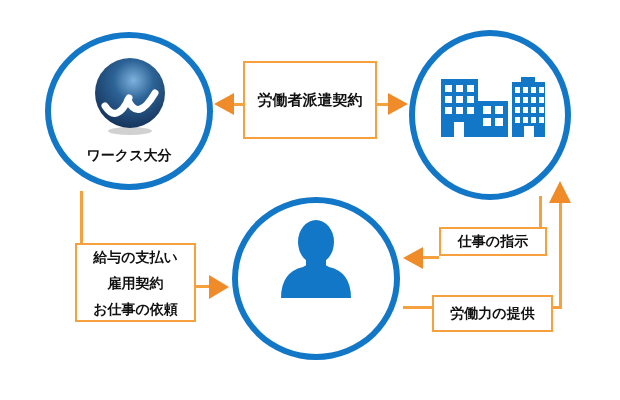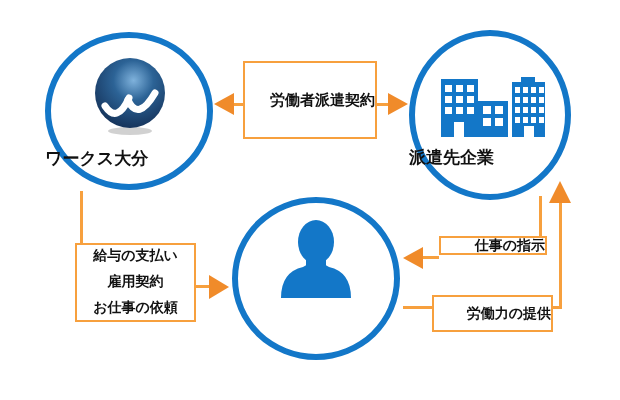--- a/index.html
+++ b/index.html
@@ -7,26 +7,26 @@
     position:relative;width:620px;height:400px;background:#ffffff;overflow:hidden;
     font-family:"Liberation Sans","DejaVu Sans",sans-serif;
     --blue:#1377C8;--line:#F7A03E;--arrow:#F08B2A;--txt:#111111;
   }
   .abs{position:absolute;}
   .node-circle{
     position:absolute;border:6px solid var(--blue);border-radius:50%;
     background:#fff;box-sizing:border-box;
   }
   .node-label{
-    position:absolute;font-weight:bold;font-size:17px;
+    position:absolute;text-align:center;font-weight:bold;font-size:14px;
     color:var(--txt);letter-spacing:0px;
   }
   .conn-box{
     position:absolute;border:2px solid var(--line);background:#fff;
-    box-sizing:border-box;display:flex;align-items:center;justify-content:flex-end;
+    box-sizing:border-box;display:flex;align-items:center;justify-content:center;
     font-weight:bold;font-size:14px;color:var(--txt);text-align:center;
   }
   .conn-box.multi{flex-direction:column;line-height:26px;}
   .oline{position:absolute;background:var(--line);}
   .arrow{position:absolute;width:0;height:0;}
   .arrow-left{border-top:11px solid transparent;border-bottom:11px solid transparent;border-right:20px solid var(--arrow);}
   .arrow-right{border-top:11px solid transparent;border-bottom:11px solid transparent;border-left:20px solid var(--arrow);}
   .arrow-up{border-left:11px solid transparent;border-right:11px solid transparent;border-bottom:22px solid var(--arrow);}
   .topbox-text{font-size:15px;}
 </style>
@@ -90,21 +90,20 @@
         <rect x="90" y="30" width="5" height="6"></rect>
         <rect x="98" y="30" width="5" height="6"></rect>
       <rect x="74" y="40" width="5" height="6"></rect>
         <rect x="82" y="40" width="5" height="6"></rect>
         <rect x="90" y="40" width="5" height="6"></rect>
         <rect x="98" y="40" width="5" height="6"></rect>
       <rect x="83" y="49" width="10" height="11"></rect>
     </g>
   </svg>
 
-  <div class="node-label" style="left:409px;top:146px;width:162px;">派遣先企業</div>
 
   <div class="node-circle" style="left:232px;top:197px;width:168px;height:163px;"></div>
 
   <svg class="abs" style="left:277px;top:220px;" width="78" height="78" viewBox="0 0 78 78">
     <g fill="#1377C8">
       <ellipse cx="39" cy="22" rx="18" ry="22"></ellipse>
       <rect x="29" y="34" width="20" height="12"></rect>
       <path d="M4 78 Q4 52 26 47 L33 43 L45 43 L52 47 Q74 52 74 78 Z"></path>
     </g>
   </svg>
@@ -121,21 +120,21 @@
   <div class="oline" style="left:80px;top:191px;width:3px;height:52px;"></div>
   <div class="conn-box multi" style="left:75px;top:243px;width:121px;height:79px;">
     <span>給与の支払い</span>
     <span>雇用契約</span>
     <span>お仕事の依頼</span>
   </div>
   <div class="oline" style="left:196px;top:285px;width:14px;height:3px;"></div>
   <div class="arrow arrow-right" style="left:209px;top:275px;border-top-width:12px;border-bottom-width:12px;"></div>
 
   <div class="oline" style="left:539px;top:196px;width:3px;height:47px;"></div>
-  <div class="conn-box" style="left:439px;top:236px;width:108px;height:19px;">
+  <div class="conn-box" style="left:439px;top:227px;width:108px;height:29px;">
     <span>仕事の指示</span>
   </div>
   <div class="oline" style="left:422px;top:256px;width:17px;height:3px;"></div>
   <div class="arrow arrow-left" style="left:403px;top:247px;"></div>
 
   <div class="oline" style="left:403px;top:306px;width:29px;height:3px;"></div>
   <div class="conn-box" style="left:432px;top:295px;width:121px;height:37px;">
     <span>労働力の提供</span>
   </div>
   <div class="oline" style="left:553px;top:306px;width:9px;height:3px;"></div>

